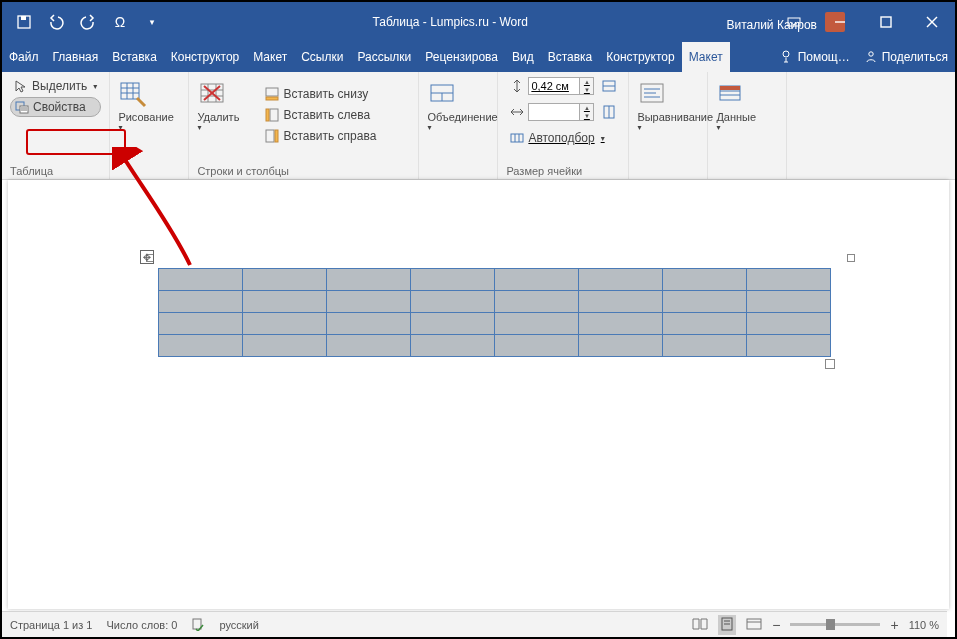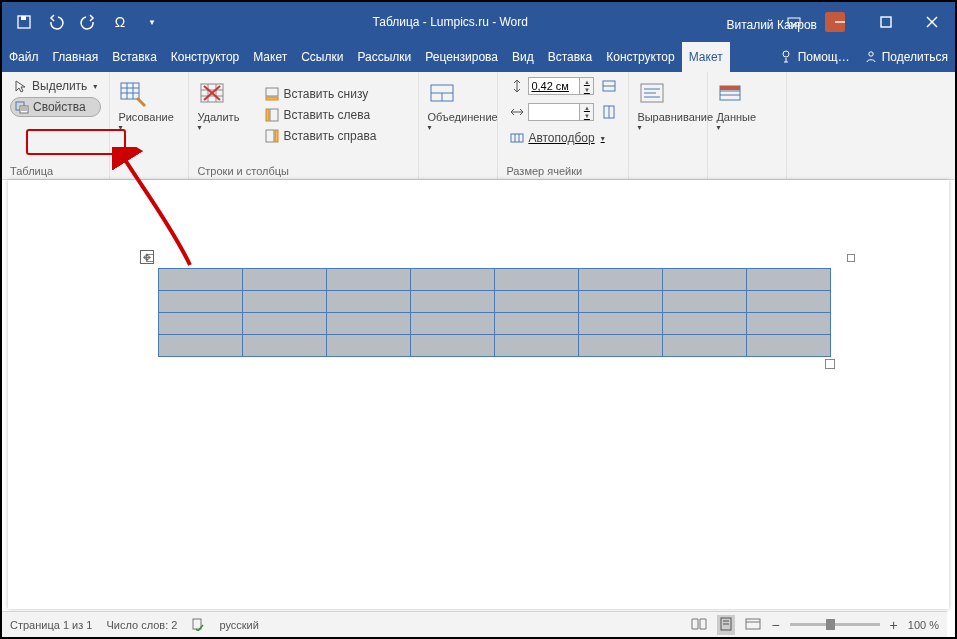--- a/index.html
+++ b/index.html
@@ -383,21 +383,21 @@
             <td></td>
           </tr>
     </tbody>
       </table>
     <div class="resize-handle"></div>
   </div>
 </div>
 
 <div class="statusbar">
   <span>Страница 1 из 1</span>
-  <span>Число слов: 2</span>
+  <span>Число слов: 0</span>
   <span><svg width="14" height="14" viewBox="0 0 14 14">
         <rect x="2" y="2" width="8" height="10" fill="none" stroke="#777"></rect>
         <path d="M5 12 L7 14 L12 8" fill="none" stroke="#3a8a3a" stroke-width="1.5"></path>
       </svg></span>
   <span>русский</span>
   <div class="right">
     <span><svg width="16" height="14" viewBox="0 0 16 14">
           <path d="M1 2 L7 2 L7 12 L1 12 Z M9 2 L15 2 L15 12 L9 12 Z" fill="none" stroke="#777"></path>
         </svg></span>
     <span style="background:#ccc;padding:2px;"><svg width="14" height="14" viewBox="0 0 14 14">
@@ -407,21 +407,21 @@
         </svg></span>
     <span><svg width="16" height="14" viewBox="0 0 16 14">
           <rect x="1" y="2" width="14" height="10" fill="none" stroke="#777"></rect>
           <line x1="1" y1="5" x2="15" y2="5" stroke="#777"></line>
         </svg></span>
     <span style="font-size:14px;">−</span>
     <div class="slider">
         <div class="thumb"></div>
       </div>
     <span style="font-size:14px;">+</span>
-    <span>100 %</span>
+    <span>110 %</span>
   </div>
 </div>
 
 <div class="callout-box"></div>
 <svg class="arrow-svg" width="90" height="130">
   <defs>
       <marker id="ah" markerWidth="10" markerHeight="10" refX="2" refY="5" orient="auto">
         <path d="M0 0 L10 5 L0 10 Z" fill="#c00"></path>
       </marker>
     </defs>

